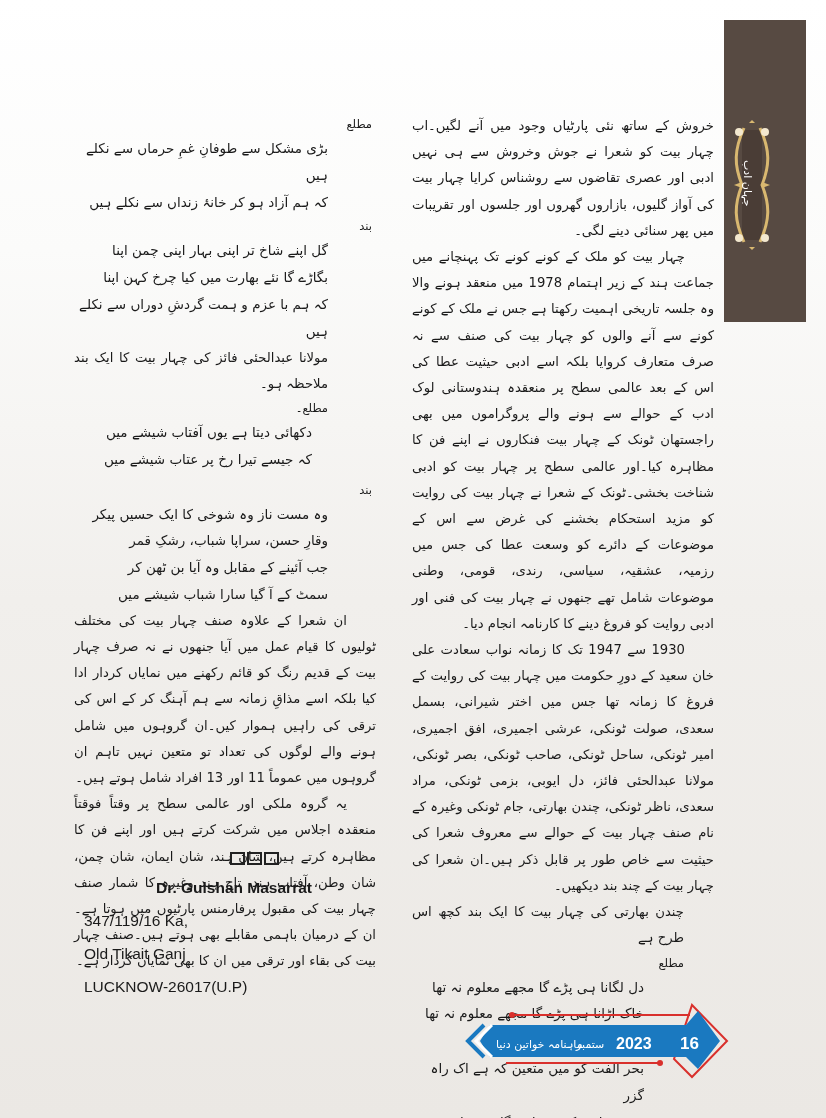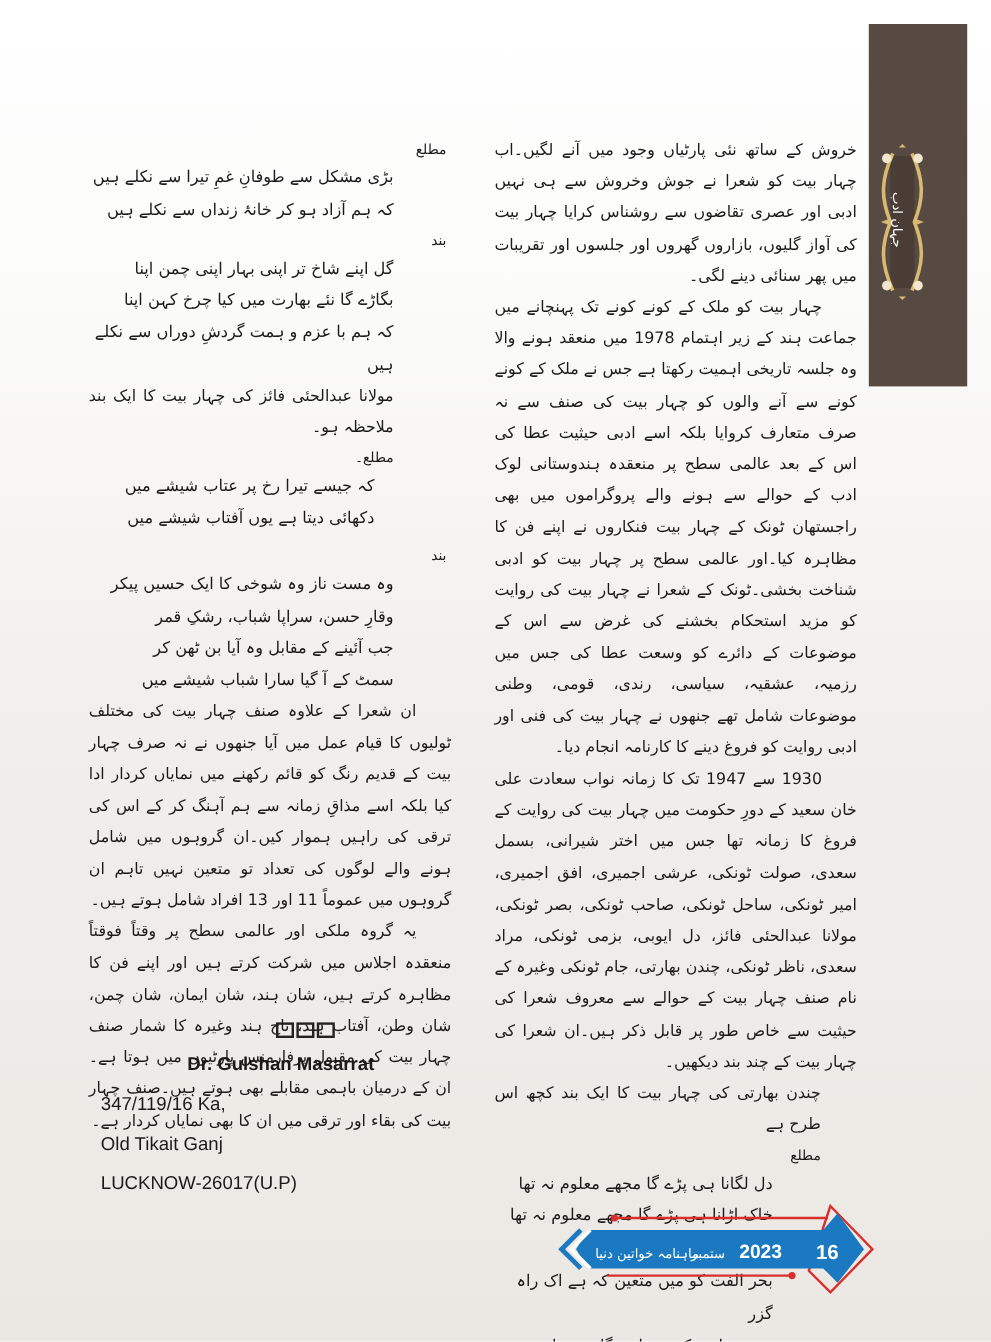--- a/index.html
+++ b/index.html
@@ -93,30 +93,30 @@
   <p class="verse verse-right">خاک اڑانا ہی پڑے گا مجھے معلوم نہ تھا</p>
   <div class="spacer-s"></div>
   <p class="label" style="padding-right:120px">بند</p>
   <p class="verse verse-right">بحر الفت کو میں متعین کہ ہے اک راہ گزر</p>
   <p class="verse verse-right">تھی یہ امید کہ بھر لوں گا میں دامن میں گہر</p>
 
 </div>
 
 <div class="col col-left">
   <p class="label" style="padding-right:4px">مطلع</p>
-  <p class="verse">بڑی مشکل سے طوفانِ غمِ تیرا سے نکلے ہیں</p>
+  <p class="verse">بڑی مشکل سے طوفانِ غمِ حرماں سے نکلے ہیں</p>
   <p class="verse">کہ ہم آزاد ہو کر خانۂ زنداں سے نکلے ہیں</p>
   <p class="label" style="padding-right:4px">بند</p>
   <p class="verse">گل اپنے شاخ تر اپنی بہار اپنی چمن اپنا</p>
   <p class="verse">بگاڑے گا نئے بھارت میں کیا چرخ کہن اپنا</p>
   <p class="verse">کہ ہم با عزم و ہمت گردشِ دوراں سے نکلے ہیں</p>
   <p class="p" style="padding-right:48px">مولانا عبدالحئی فائز کی چہار بیت کا ایک بند ملاحظہ ہو۔</p>
   <p class="label" style="padding-right:48px">مطلع۔</p>
+  <p class="verse" style="padding-right:64px">دکھائی دیتا ہے یوں آفتاب شیشے میں</p>
   <p class="verse" style="padding-right:64px">کہ جیسے تیرا رخ پر عتاب شیشے میں</p>
-  <p class="verse" style="padding-right:64px">دکھائی دیتا ہے یوں آفتاب شیشے میں</p>
   <div class="spacer-s"></div>
   <p class="label" style="padding-right:4px">بند</p>
   <p class="verse">وہ مست ناز وہ شوخی کا ایک حسیں پیکر</p>
   <p class="verse">وقارِ حسن، سراپا شباب، رشکِ قمر</p>
   <p class="verse">جب آئینے کے مقابل وہ آیا بن ٹھن کر</p>
   <p class="verse">سمٹ کے آ گیا سارا شباب شیشے میں</p>
   <p class="p p-indent">ان شعرا کے علاوہ صنف چہار بیت کی مختلف ٹولیوں کا قیام عمل میں آیا جنھوں نے نہ صرف چہار بیت کے قدیم رنگ کو قائم رکھنے میں نمایاں کردار ادا کیا بلکہ اسے مذاقِ زمانہ سے ہم آہنگ کر کے اس کی ترقی کی راہیں ہموار کیں۔ان گروہوں میں شامل ہونے والے لوگوں کی تعداد تو متعین نہیں تاہم ان گروہوں میں عموماً 11 اور 13 افراد شامل ہوتے ہیں۔</p>
   <p class="p p-indent">یہ گروہ ملکی اور عالمی سطح پر وقتاً فوقتاً منعقدہ اجلاس میں شرکت کرتے ہیں اور اپنے فن کا مظاہرہ کرتے ہیں، شان ہند، شان ایمان، شان چمن، شان وطن، آفتاب ہند، تاج ہند وغیرہ کا شمار صنف چہار بیت کی مقبول پرفارمنس پارٹیوں میں ہوتا ہے۔ان کے درمیان باہمی مقابلے بھی ہوتے ہیں۔صنف چہار بیت کی بقاء اور ترقی میں ان کا بھی نمایاں کردار ہے۔</p>
 </div>
 

